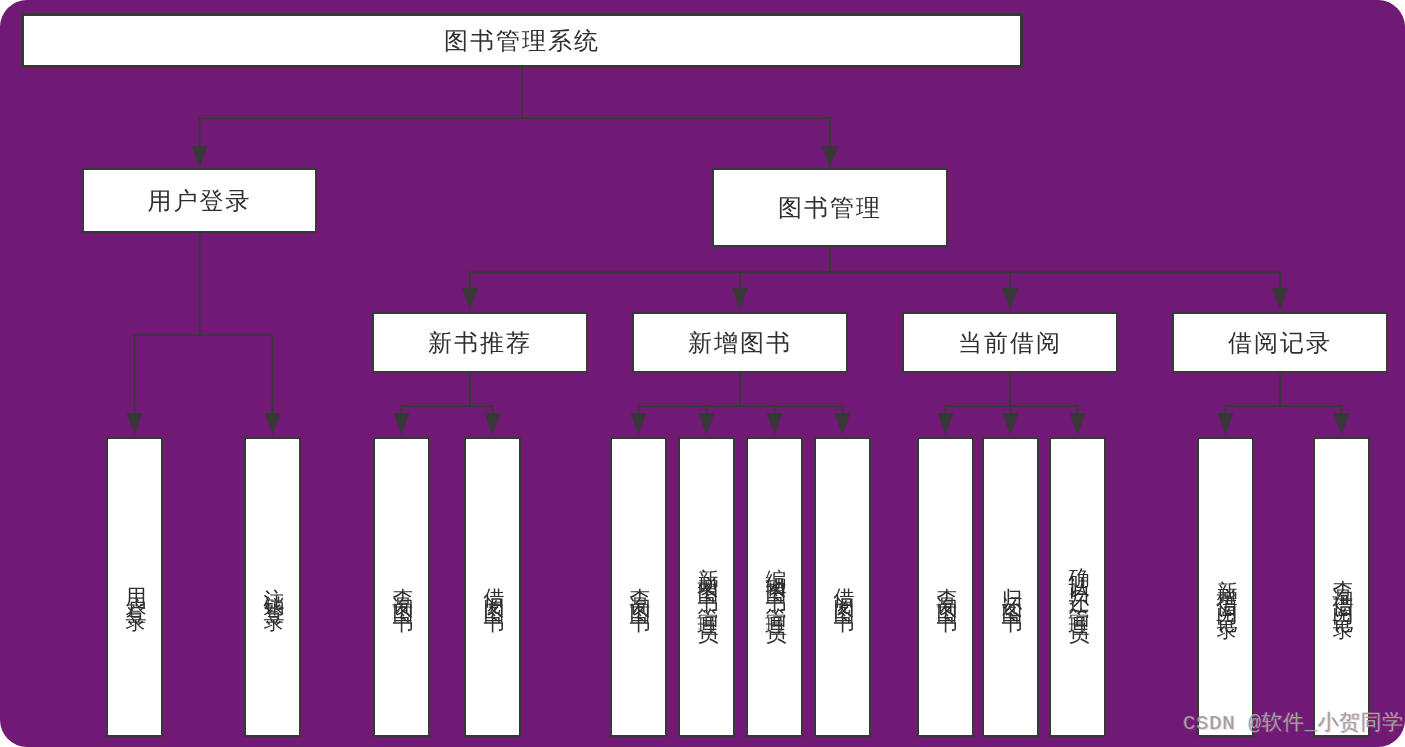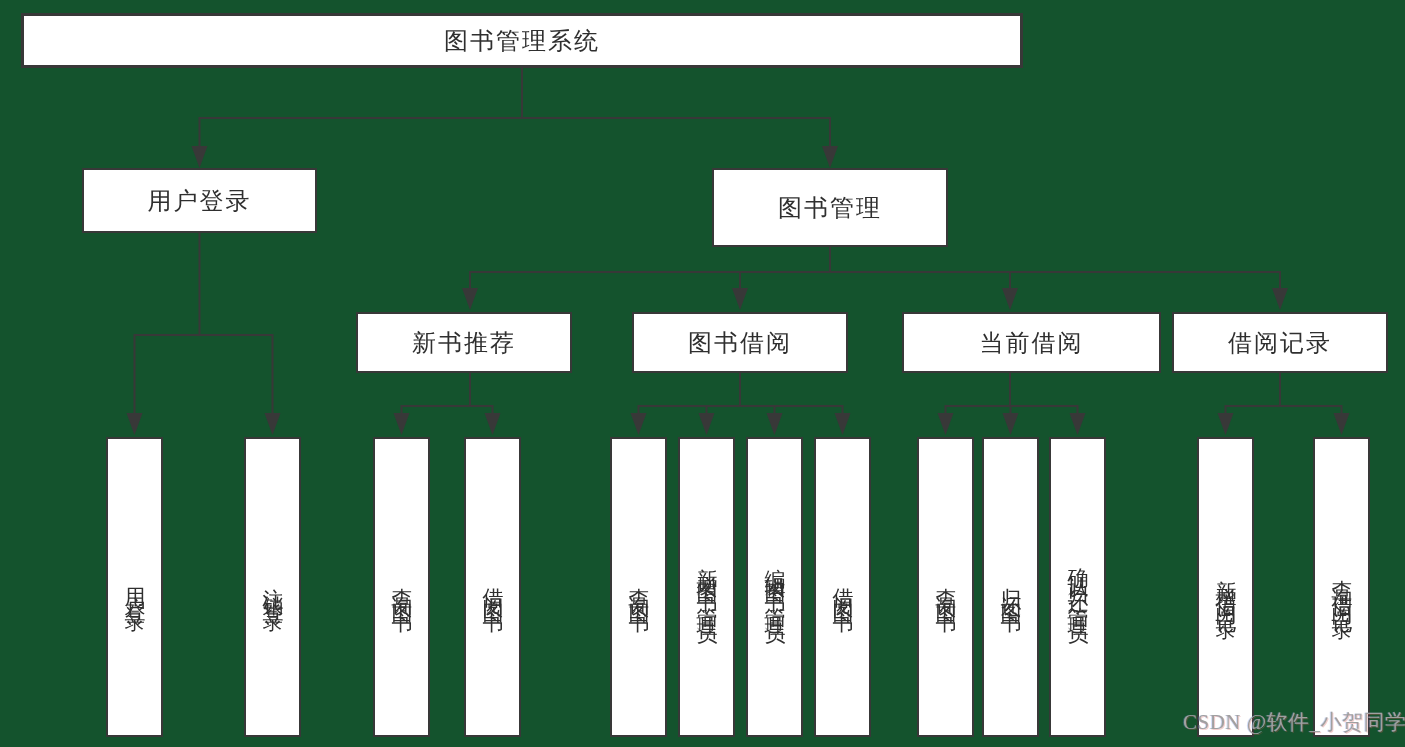--- a/index.html
+++ b/index.html
@@ -1,18 +1,18 @@
 <!DOCTYPE html>
 <html><head>
 <meta charset="utf-8">
 <style>
   html,body { margin:0; padding:0; background:#ffffff; }
   .canvas {
-    position:relative; width:1405px; height:747px; background:#14532d;
-    font-family:Liberation Serif, serif; overflow:hidden;
+    position:relative; width:1405px; height:747px; background:#701a75;
+    font-family:Liberation Mono, monospace; overflow:hidden;border-radius:27px;
   }
   .wires { position:absolute; left:0; top:0; width:1405px; height:747px; }
   .node {
     position:absolute; box-sizing:border-box;
     border:2.5px solid #383838; background:#ffffff;
     display:flex; align-items:center; justify-content:center;
     color:#2f2f2f; text-align:center;
   }
   .hnode { font-size:24px; letter-spacing:2px; white-space:nowrap; }
   .root  { border-width:3px; }
@@ -81,23 +81,23 @@
       <polygon points="1225.5,435 1217.5,413 1233.5,413"></polygon>
       <polygon points="1341.5,435 1333.5,413 1349.5,413"></polygon>
     </g>
   </svg>
 
   <div class="node hnode root" style="left:21px; top:13px; width:1002px; height:55px;">图书管理系统</div>
 
   <div class="node hnode" style="left:82px; top:168px; width:235px; height:65px;">用户登录</div>
   <div class="node hnode" style="left:712px; top:168px; width:236px; height:79px;">图书管理</div>
 
-  <div class="node hnode" style="left:356px; top:312px; width:216px; height:61px;">新书推荐</div>
-  <div class="node hnode" style="left:632px; top:312px; width:216px; height:61px;">图书借阅</div>
-  <div class="node hnode" style="left:902px; top:312px; width:259px; height:61px;">当前借阅</div>
+  <div class="node hnode" style="left:372px; top:312px; width:216px; height:61px;">新书推荐</div>
+  <div class="node hnode" style="left:632px; top:312px; width:216px; height:61px;">新增图书</div>
+  <div class="node hnode" style="left:902px; top:312px; width:216px; height:61px;">当前借阅</div>
   <div class="node hnode" style="left:1172px; top:312px; width:216px; height:61px;">借阅记录</div>
 
   <div class="node leaf" style="left:106px; top:437px; width:57px; height:300px;">用户登录</div>
   <div class="node leaf" style="left:244px; top:437px; width:57px; height:300px;">注销登录</div>
 
   <div class="node leaf" style="left:373px; top:437px; width:57px; height:300px;">查询图书</div>
   <div class="node leaf" style="left:464px; top:437px; width:57px; height:300px;">借阅图书</div>
 
   <div class="node leaf" style="left:610px; top:437px; width:57px; height:300px;">查询图书</div>
   <div class="node leaf" style="left:678px; top:437px; width:57px; height:300px;">新增图书（管理员）</div>

